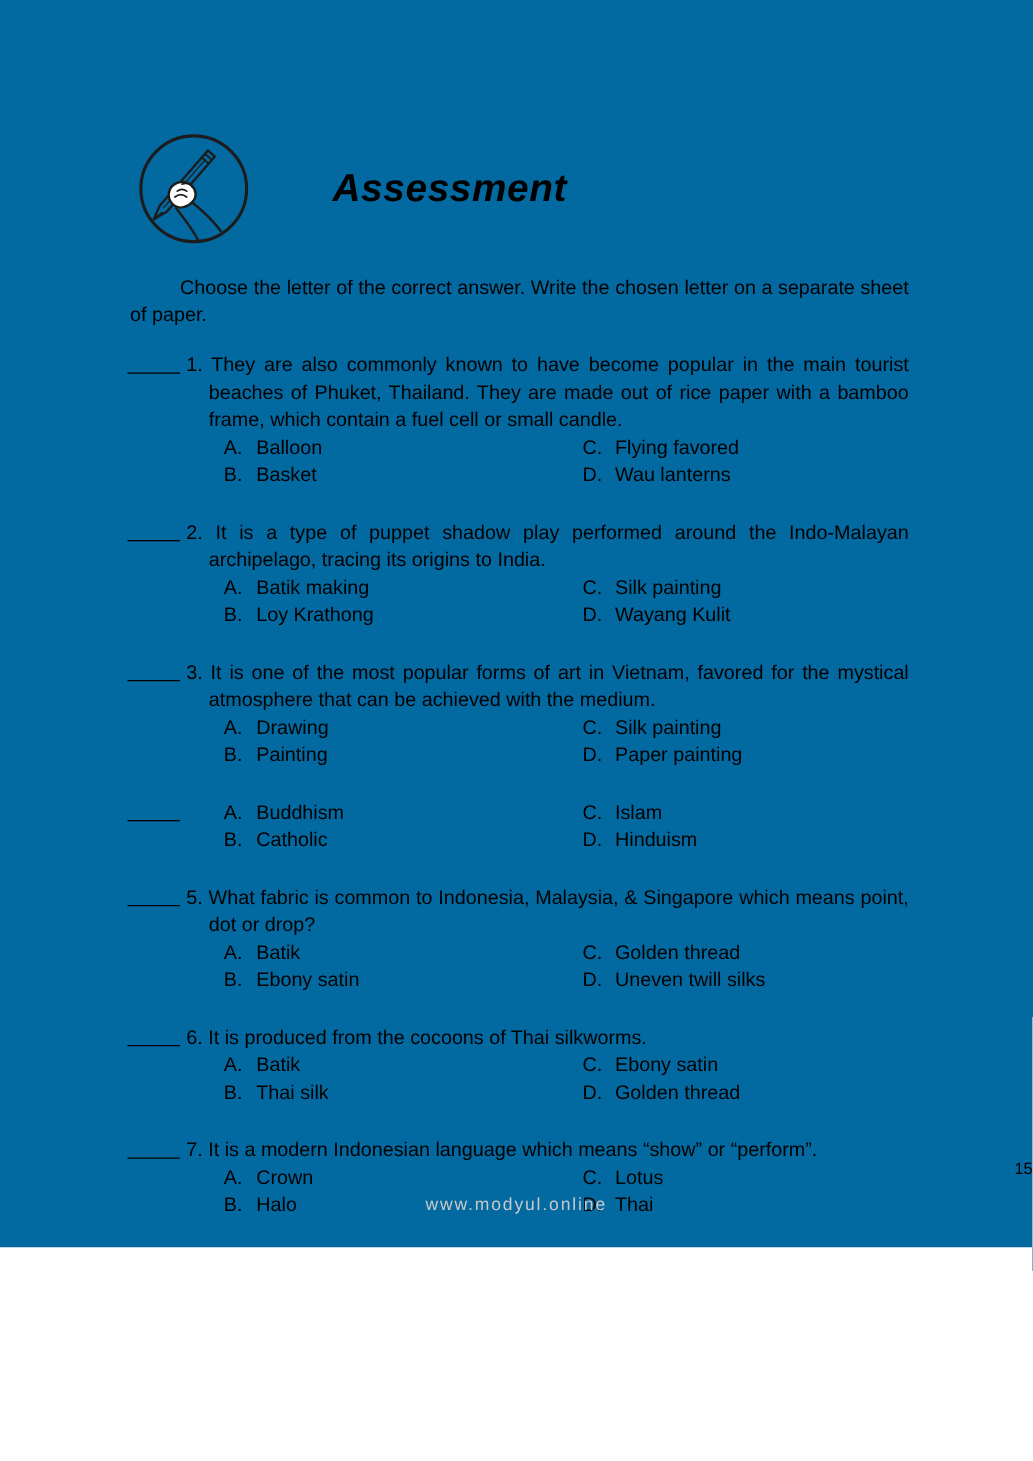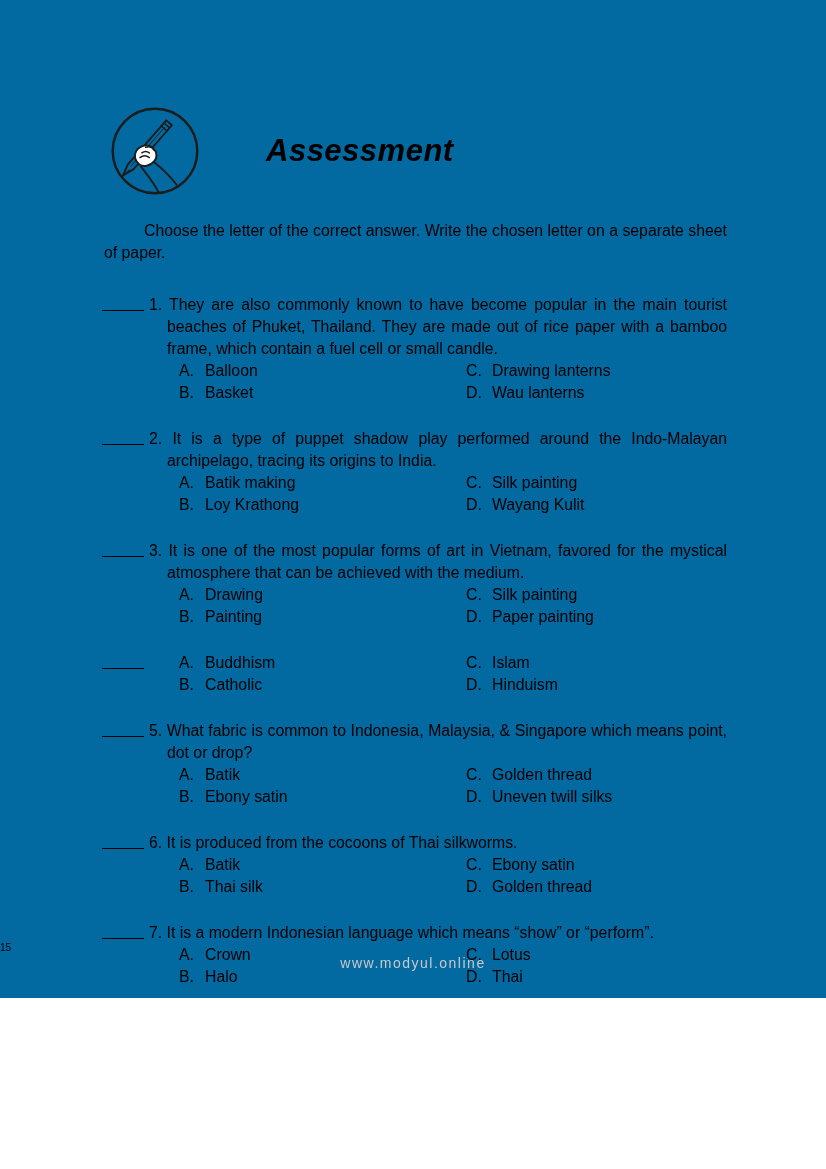--- a/index.html
+++ b/index.html
@@ -37,21 +37,21 @@
     white-space: nowrap;
   }
 
   
   .content { position: absolute; top: 198px; left: 4px; right: 0; }
   .intro {
     margin: 22px 99px 0 100px;
     text-align: justify;
     text-indent: 40px;
   }
-  .questions { margin-top: 30px; }
+  .questions { margin-top: 18px; }
   .question {
     display: flex;
     margin: 0 99px 24px 98px;
   }
   .blank {
     flex: none;
     width: 42px;
     height: 17px;
     border-bottom: 1.4px solid #000;
     margin-right: 5px;
@@ -67,23 +67,23 @@
     display: grid;
     grid-template-columns: 287px auto;
   }
   .option { display: flex; }
   .opt-letter { flex: none; width: 26px; }
 
   
   .page-number {
     position: absolute;
     left: 0; right: 0;
-    bottom: 39px;
-    text-align: left;
-    font-size: 10px;
+    bottom: 52px;
+    text-align: right;
+    font-size: 13px;
   }
   .watermark {
     position: absolute;
     left: 0; right: 0;
     bottom: 24px;
     text-align: center;
     font-size: 14px;
     letter-spacing: 1.5px;
     color: #c9c9c9;
   }
@@ -126,21 +126,21 @@
         <span class="blank"></span>
         <div class="q-body">
           <div class="q-text"><span class="q-num">1.</span> <span>They are also commonly known to have become popular in the main tourist beaches of Phuket, Thailand. They are made out of rice paper with a bamboo frame, which contain a fuel cell or small candle.</span></div>
           <div class="options">
             <div class="option">
                 <span class="opt-letter">A.</span>
                 <span>Balloon</span>
               </div>
             <div class="option">
                 <span class="opt-letter">C.</span>
-                <span>Drawing lanterns</span>
+                <span>Flying favored</span>
               </div>
             <div class="option">
                 <span class="opt-letter">B.</span>
                 <span>Basket</span>
               </div>
             <div class="option">
                 <span class="opt-letter">D.</span>
                 <span>Wau lanterns</span>
               </div>
           </div>

